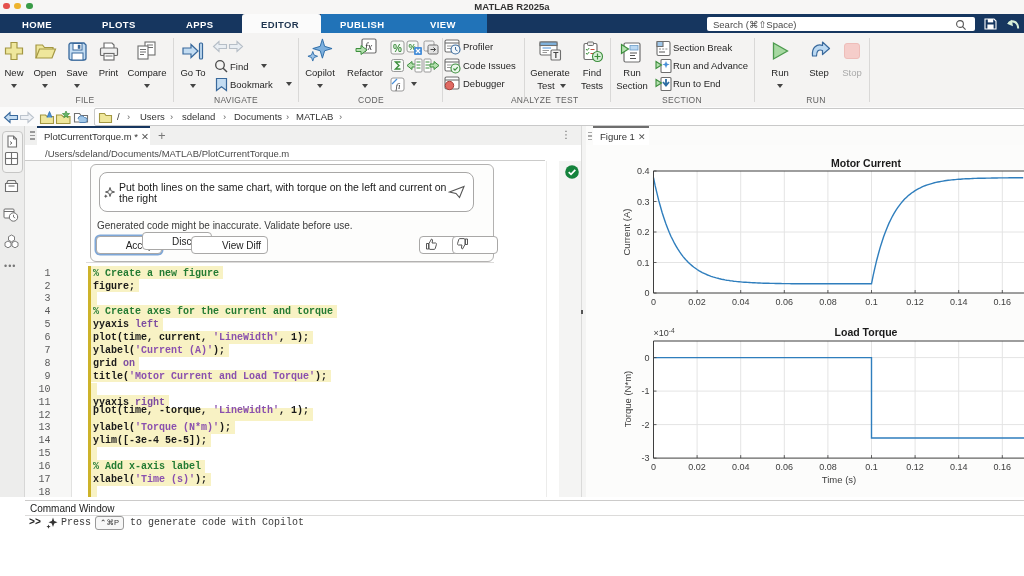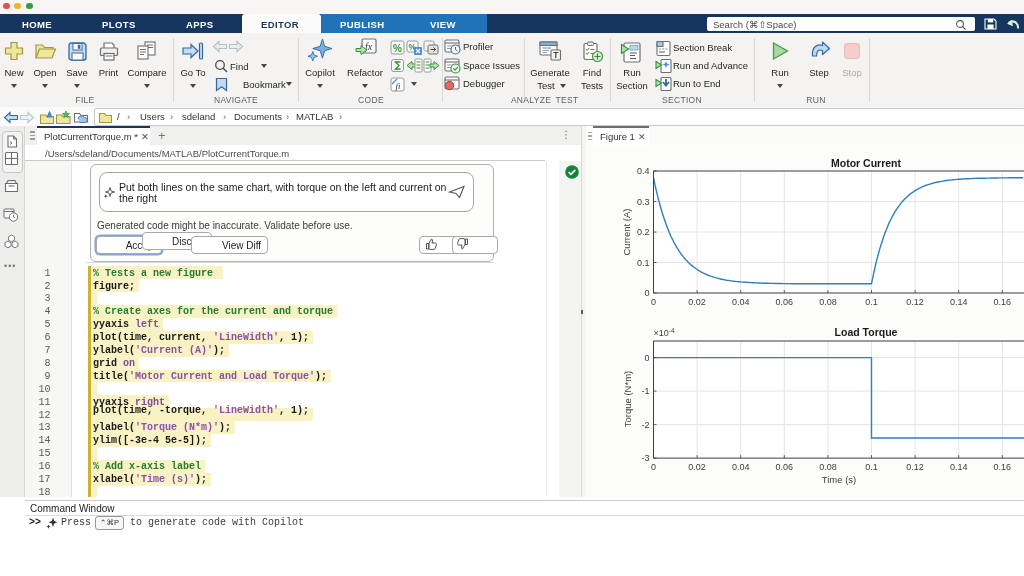--- a/index.html
+++ b/index.html
@@ -52,20 +52,21 @@
 #cmdw{left:0px;top:497px;width:1024px;height:79px;background:#fff;}
 .mono{font-family:"Liberation Mono",monospace;}
 </style>
 </head>
 <body>
 
 <div class="abs" id="titlebar">
   <div class="abs tl" style="left:3px;background:#e5504c;"></div>
   <div class="abs tl" style="left:14.3px;background:#eeb42e;"></div>
   <div class="abs tl" style="left:26px;background:#399b47;"></div>
+  <div class="abs" id="title-txt">MATLAB R2025a</div>
 </div>
 
 <div class="abs" id="ribbontabs">
   <div class="abs" id="ctxblue"></div>
   <div class="abs" id="edtab"></div>
   <div class="abs rtab" style="left:22px;">HOME</div>
   <div class="abs rtab" style="left:102px;">PLOTS</div>
   <div class="abs rtab" style="left:186px;">APPS</div>
   <div class="abs rtab" style="left:261px;color:#1f3550;">EDITOR</div>
   <div class="abs rtab" style="left:340px;">PUBLISH</div>
@@ -148,21 +149,21 @@
       </svg>
   <svg class="abs" style="left:213.5px;top:26.0px;" width="15" height="15" viewBox="0 0 15 15">
         <circle cx="6" cy="6" r="4.3" fill="none" stroke="#4a4a4a" stroke-width="1.3"></circle>
         <line x1="9.2" y1="9.2" x2="13" y2="13" stroke="#4a4a4a" stroke-width="1.4"></line>
       </svg>
   <div class="abs rowlbl" style="left:230px;top:27.5px;">Find</div>
   <div class="abs darr" style="left:263.5px;top:31.0px;"></div>
   <svg class="abs" style="left:214.5px;top:44.0px;" width="13" height="15" viewBox="0 0 13 15">
         <path d="M1.5 1.5 h10 v12 l-5 -3.8 l-5 3.8 z" fill="#c3dcf2" stroke="#39699c" stroke-width="1.2"></path>
       </svg>
-  <div class="abs rowlbl" style="left:230px;top:45.5px;margin-left:13px;">Bookmark</div>
+  <div class="abs rowlbl" style="left:230px;top:45.5px;">Bookmark</div>
   <div class="abs darr" style="left:288.5px;top:49px;"></div>
   <svg class="abs" style="left:307.0px;top:4.0px;" width="26" height="26" viewBox="0 0 27 27">
         <path d="M16 2 L18.3 9.7 L26 12 L18.3 14.3 L16 22 L13.7 14.3 L6 12 L13.7 9.7 z" fill="#7db0de" stroke="#2d6ca8" stroke-width="1"></path>
         <path d="M6 15 L7.3 18.7 L11 20 L7.3 21.3 L6 25 L4.7 21.3 L1 20 L4.7 18.7 z" fill="#9cc3e8" stroke="#2d6ca8" stroke-width="0.9"></path>
       </svg>
   <div class="abs tlabel" style="left:320px;top:33.5px;">Copilot</div>
   <div class="abs darr" style="left:320px;top:50.5px;"></div>
   <svg class="abs" style="left:354.0px;top:4.0px;" width="24" height="24" viewBox="0 0 24 24">
         <rect x="8" y="2" width="14" height="14" rx="1.5" fill="#fff" stroke="#6e6e6e" stroke-width="1.2"></rect>
         <text x="11" y="12.5" font-size="10" font-style="italic" font-family="Liberation Serif,serif" fill="#333">fx</text>
@@ -215,21 +216,21 @@
       </svg>
   <div class="abs rowlbl" style="left:463px;top:8.0px;">Profiler</div>
   <svg class="abs" style="left:443.5px;top:24.5px;" width="17" height="16" viewBox="0 0 17 16">
         <rect x="1" y="1" width="14" height="12" rx="1.5" fill="#fff" stroke="#6e6e6e" stroke-width="1.1"></rect>
         <line x1="1" y1="4" x2="15" y2="4" stroke="#6e6e6e" stroke-width="1.1"></line>
         <line x1="3" y1="7" x2="9" y2="7" stroke="#999"></line>
         <line x1="3" y1="9.5" x2="7" y2="9.5" stroke="#999"></line>
         <circle cx="11.5" cy="10.5" r="4.5" fill="#eaf6ea" stroke="#3d8f3d" stroke-width="1.1"></circle>
         <path d="M9.5 10.5 l1.5 1.7 l2.7 -3" fill="none" stroke="#3d8f3d" stroke-width="1.2"></path>
       </svg>
-  <div class="abs rowlbl" style="left:463px;top:26.5px;">Space Issues</div>
+  <div class="abs rowlbl" style="left:463px;top:26.5px;">Code Issues</div>
   <svg class="abs" style="left:443.5px;top:43.0px;" width="17" height="16" viewBox="0 0 17 16">
         <rect x="1" y="1" width="14" height="12" rx="1.5" fill="#fff" stroke="#6e6e6e" stroke-width="1.1"></rect>
         <line x1="1" y1="4" x2="15" y2="4" stroke="#6e6e6e" stroke-width="1.1"></line>
         <circle cx="5.5" cy="9.5" r="4.2" fill="#e06a63" stroke="#a8423c" stroke-width="1"></circle>
       </svg>
   <div class="abs rowlbl" style="left:463px;top:45.0px;">Debugger</div>
   <svg class="abs" style="left:538.5px;top:7.5px;" width="23" height="21" viewBox="0 0 23 21">
         <rect x="1" y="1" width="17" height="13" rx="1.5" fill="#fff" stroke="#6e6e6e" stroke-width="1.1"></rect>
         <rect x="1" y="1" width="17" height="3.5" fill="#7fb2dd" stroke="#6e6e6e" stroke-width="1.1"></rect>
         <line x1="3.5" y1="7" x2="12" y2="7" stroke="#4a90d9"></line>
@@ -409,21 +410,21 @@
     <div class="abs btn" style="left:100px;top:71px;width:51px;">View Diff</div>
     <div class="abs btn" style="left:328px;top:71px;width:25px;"></div>
     <div class="abs btn" style="left:361px;top:71px;width:20px;"></div>
   </div>
   <div class="abs" style="left:61px;top:101px;width:408px;height:1px;background:#dcdbda;"></div>
   <div class="abs" id="codearea">
   <div class="abs" style="left:0;top:0;width:45.5px;height:336px;background:#f7f7f6;border-right:1px solid #e2e2e1;"></div>
   <div class="abs" style="left:63px;top:105.4px;width:2.5px;height:232.2px;background:#cdb32a;"></div>
   <div class="ln" style="top:106.6px;">1</div>
   <div class="abs" style="left:65.5px;top:105.4px;width:132px;height:12.9px;background:#f8f2c4;"></div>
-  <div class="cl cm" style="top:106.6px;">% Tests a new figure</div>
+  <div class="cl cm" style="top:106.6px;">% Create a new figure</div>
   <div class="ln" style="top:119.5px;">2</div>
   <div class="abs" style="left:65.5px;top:118.3px;width:48px;height:12.9px;background:#f8f2c4;"></div>
   <div class="cl" style="top:119.5px;">figure;</div>
   <div class="ln" style="top:132.4px;">3</div>
   <div class="abs" style="left:65.5px;top:131.2px;width:6px;height:12.9px;background:#f8f2c4;"></div>
   <div class="ln" style="top:145.3px;">4</div>
   <div class="abs" style="left:65.5px;top:144.1px;width:246px;height:12.9px;background:#f8f2c4;"></div>
   <div class="cl cm" style="top:145.3px;">% Create axes for the current and torque</div>
   <div class="ln" style="top:158.2px;">5</div>
   <div class="abs" style="left:65.5px;top:157.1px;width:72px;height:12.9px;background:#f8f2c4;"></div>

